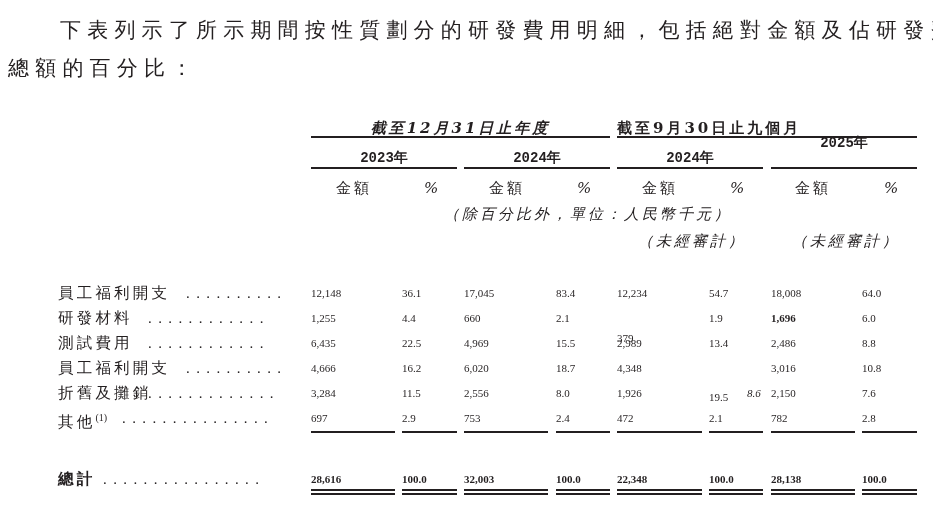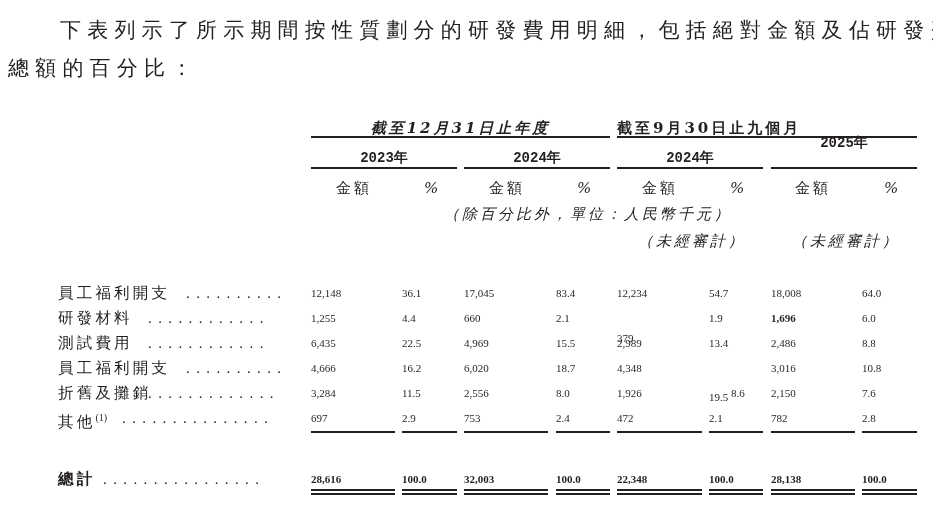--- a/index.html
+++ b/index.html
@@ -110,21 +110,21 @@
   </div>
 
   <div>
     <div class="abs label" style="left:58px; top:383px;">折舊及攤銷</div>
     <div class="abs leader" style="left:148px; top:383px;">.............</div>
     <div class="abs num" style="left:311px; top:383px; width:84px;">3,284</div>
     <div class="abs num" style="left:402px; top:383px; width:55px;">11.5</div>
     <div class="abs num" style="left:464px; top:383px; width:84px;">2,556</div>
     <div class="abs num" style="left:556px; top:383px; width:54px;">8.0</div>
     <div class="abs num" style="left:617px; top:383px; width:85px;">1,926</div>
-    <div class="abs num" style="left:731px; top:383px; width:54px;">8.6</div>
+    <div class="abs num" style="left:747px; top:383px; width:54px;font-style:italic;">8.6</div>
     <div class="abs num" style="left:771px; top:383px; width:84px;">2,150</div>
     <div class="abs num" style="left:862px; top:383px; width:55px;">7.6</div>
   </div>
 
   <div>
     <div class="abs label" style="left:58px; top:408px;"><span>其他</span><sup>(1)</sup></div>
     <div class="abs leader" style="left:122px; top:408px;">...............</div>
     <div class="abs num" style="left:311px; top:408px; width:84px;">697</div>
     <div class="abs num" style="left:402px; top:408px; width:55px;">2.9</div>
     <div class="abs num" style="left:464px; top:408px; width:84px;">753</div>

